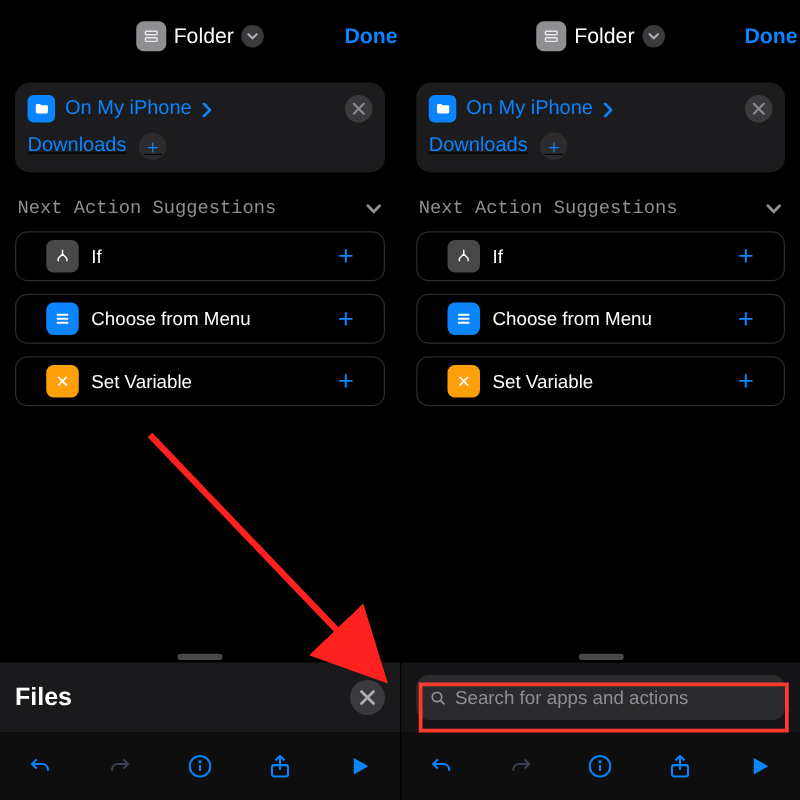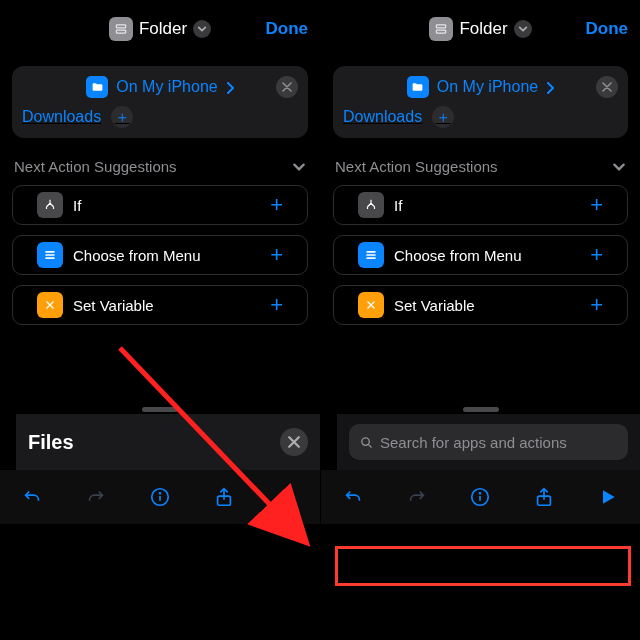--- a/index.html
+++ b/index.html
@@ -1,53 +1,53 @@
 <!DOCTYPE html>
 <html><head>
 <meta charset="utf-8">
 <style>
   * { box-sizing: border-box; margin: 0; padding: 0; }
   html, body { width: 640px; height: 640px; background: #000; font-family: -apple-system, "SF Pro Text", "Helvetica Neue", Arial, sans-serif; overflow: hidden; }
   .wrap { display: flex; width: 640px; height: 640px; }
-  .pane { width: 320px; height: 524px; position: relative; background: #000; }
+  .pane { width: 320px; height: 640px; position: relative; background: #000; }
   .pane + .pane { border-left: 1px solid #000; }
 
   
   .header { height: 58px; display: flex; align-items: center; justify-content: center; position: relative; }
   .hdr-center { display: flex; align-items: center; gap: 6px; }
   .hdr-iconbox { width:24px; height:24px; border-radius:6px; background:#8e8e93; display:flex; align-items:center; justify-content:center; }
   .hdr-title { color:#fff; font-size:17px; font-weight:500; }
   .hdr-chev { width:18px; height:18px; border-radius:9px; background:#3a3a3c; display:flex; align-items:center; justify-content:center; }
-  .done { position:absolute; right:12px; top:0; height:58px; display:flex; align-items:center; color:#0a84ff; font-size:17px; font-weight:600; }
+  .done { position:absolute; right:2px; top:0; height:58px; display:flex; align-items:center; color:#0a84ff; font-size:17px; font-weight:600; }
 
   
   .action-block { margin:8px 12px 0 12px; background:#1c1c1e; border-radius:12px; padding:10px 10px 10px 10px; position:relative; }
-  .row1 { display:flex; align-items:center; gap:8px;justify-content:center; }
+  .row1 { display:flex; align-items:center; gap:8px; }
   .folder-icon { width:22px; height:22px; border-radius:5px; background:#0a84ff; display:flex; align-items:center; justify-content:center; }
   .link-text { color:#0a84ff; font-size:16px; }
   .link-chev { color:#0a84ff; font-size:14px; position:relative; top:1px; }
   .clear { position:absolute; right:10px; top:10px; width:22px; height:22px; border-radius:11px; background:#3a3a3c; display:flex; align-items:center; justify-content:center; color:#8e8e93; font-size:13px; }
   .row2 { display:flex; align-items:center; gap:10px; margin-top:8px;text-decoration:underline; }
   .plus-circ { width:22px; height:22px; border-radius:11px; background:#2c2c2e; display:flex; align-items:center; justify-content:center; color:#0a84ff; font-size:15px; font-weight:300; }
 
   
   .sugg-hdr { display:flex; align-items:center; justify-content:space-between; margin:20px 14px 10px 14px; }
-  .sugg-hdr span { color:#8e8e93; font-size:15px; }
+  .sugg-hdr span { color:#8e8e93; font-size:15px;font-family:Liberation Mono, monospace; }
   .sugg-chev { color:#8e8e93; }
   .sugg-item { margin:0 12px 10px 12px; background:#000; border:1.5px solid #2c2c2e; border-radius:10px; height:40px; display:flex; align-items:center; padding:0 24px; position:relative; }
   .sugg-icon { width:26px; height:26px; border-radius:6px; display:flex; align-items:center; justify-content:center; margin-right:10px; }
   .ic-gray { background:#48484a; }
   .ic-blue { background:#0a84ff; }
   .ic-orange { background:#ff9f0a; }
   .sugg-label { color:#fff; font-size:15px; font-weight:500; flex:1; }
   .sugg-plus { color:#0a84ff; font-size:22px; font-weight:300; }
 
   
   .sheet-grab { position:absolute; bottom:112px; left:50%; transform:translateX(-50%); width:36px; height:5px; border-radius:3px; background:#48484a; }
-  .sheet-row { position:absolute; left:16px; right:0; bottom:54px; height:56px; display:flex; align-items:center; padding:0 12px; background:#1a1a1c; }
+  .sheet-row { position:absolute; left:0; right:0; bottom:54px; height:56px; display:flex; align-items:center; padding:0 12px; background:#1a1a1c; }
   .sheet-title { color:#fff; font-size:20px; font-weight:700; flex:1; }
   .sheet-close { width:28px; height:28px; border-radius:14px; background:#3a3a3c; display:flex; align-items:center; justify-content:center; color:#aeaeb2; font-size:15px; }
   .search-wrap { flex:1; height:36px; background:#2b2b2d; border-radius:10px; display:flex; align-items:center; padding:16px 10px; gap:6px; }
   .search-wrap input { flex:1; background:transparent; border:none; outline:none; color:#fff; font-size:15px; }
   .search-wrap input::placeholder { color:#8e8e93; }
   .search-ic { color:#8e8e93; }
   .search-highlight { position:absolute; border:3px solid #ff3b30; pointer-events:none; }
 
   
   .toolbar { position:absolute; left:0; right:0; bottom:0; height:54px; background:#0e0e0f; display:flex; align-items:center; justify-content:space-around; }

